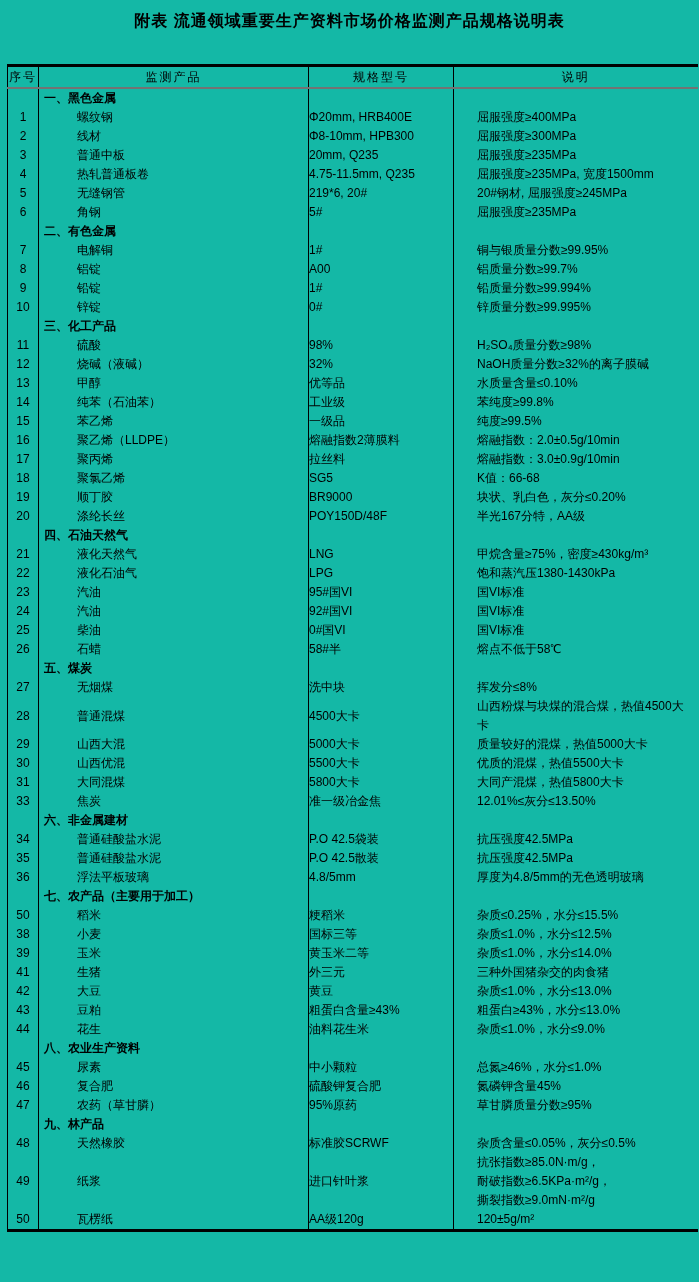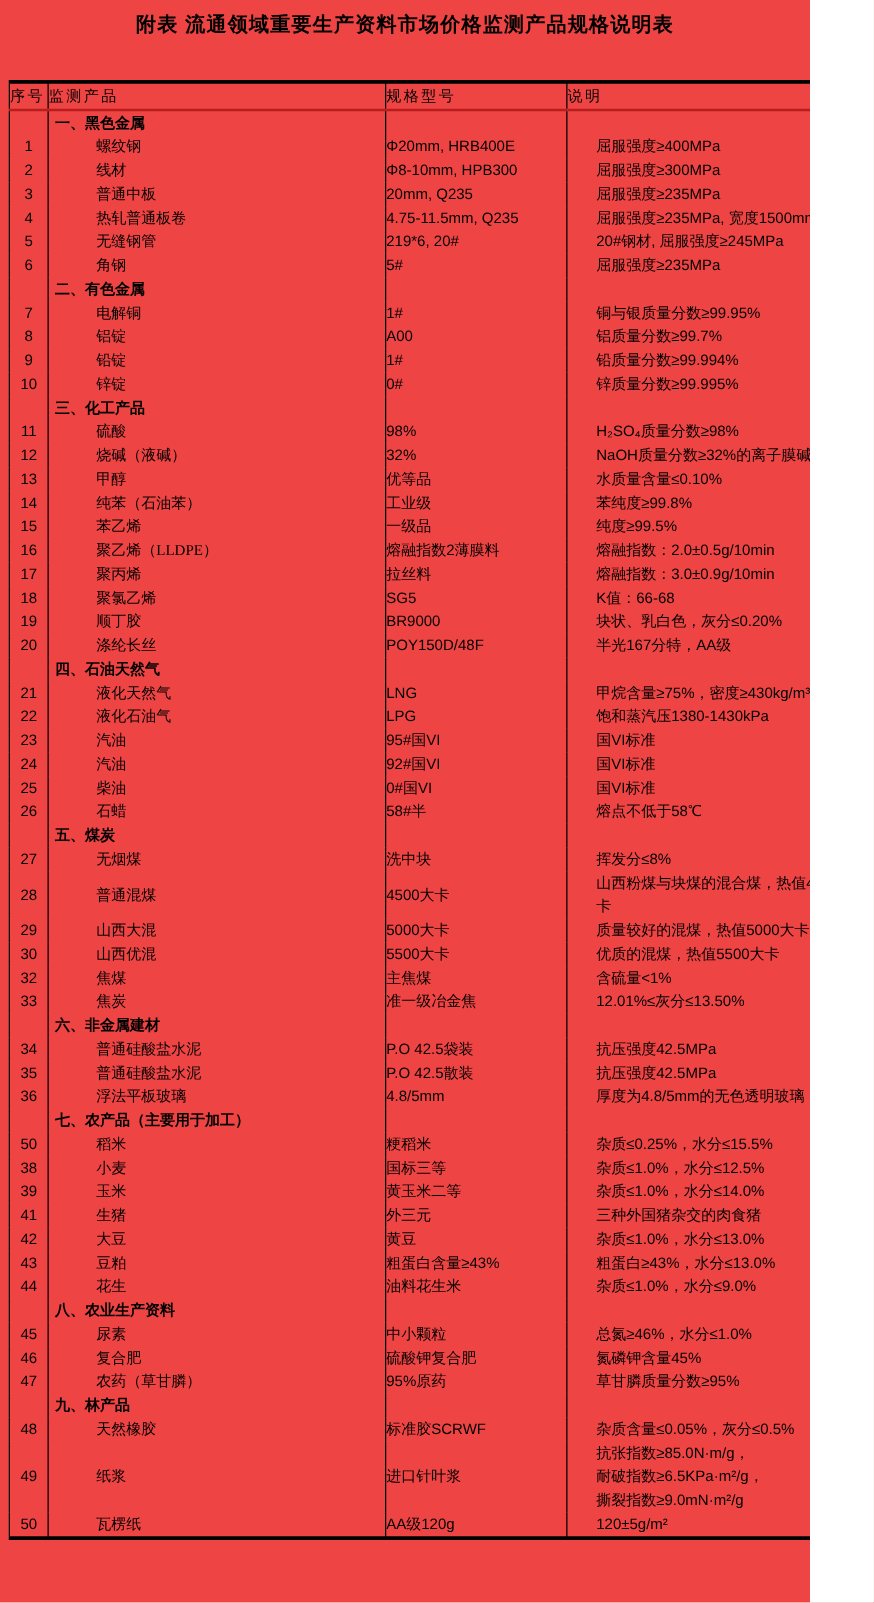--- a/index.html
+++ b/index.html
@@ -4,23 +4,23 @@
 <style>
   html, body {
     margin: 0;
     padding: 0;
     background: #ffffff;
     color: #000000;
     font-family: "Liberation Sans", sans-serif;
   }
   .page {
     position: relative;
-    width: 648px;
+    width: 699px;
     height: 1282px;
-    background: #ef4444;
+    background: #14b8a6;
     overflow: hidden;
   }
   .doc-title {
     padding-top: 10px;
     text-align: center;
     font-size: 16px;
     font-weight: bold;
     letter-spacing: 1px;
     line-height: 22px;
   }
@@ -42,35 +42,34 @@
     font-size: 12px;
     font-weight: normal;
     overflow: hidden;
   }
   table.spec-table th:last-child,
   table.spec-table td:last-child {
     border-right: none;
   }
   thead th {
     height: 20px;
-    border-bottom: 2px solid #b91c1c;
-    text-align: left;
+    border-bottom: 2px solid #737373;
+    text-align: center;
     font-size: 12.5px;
     letter-spacing: 2px;
   }
   td.c-no {
     text-align: center;
     line-height: 19px;
   }
   td.c-prod .prod-name {
     display: block;
     padding-left: 38px;
     line-height: 19px;
     white-space: nowrap;
-    font-family: Liberation Serif, serif;
   }
   td.c-prod .section-label {
     display: block;
     padding-left: 5px;
     font-weight: bold;
     line-height: 19px;
     white-space: nowrap;
   }
   td.c-spec {
     padding-left: 4px;
@@ -445,27 +444,27 @@
           <td class="c-no">30</td>
           <td class="c-prod">
             <span class="prod-name">山西优混</span>
           </td>
           <td class="c-spec">5500大卡</td>
           <td class="c-desc">
             <div class="desc-line">优质的混煤，热值5500大卡</div>
           </td>
         </tr>
         <tr class="item-row">
-          <td class="c-no">32</td>
-          <td class="c-prod">
-            <span class="prod-name">焦煤</span>
-          </td>
-          <td class="c-spec">主焦煤</td>
-          <td class="c-desc">
-            <div class="desc-line">含硫量&lt;1%</div>
+          <td class="c-no">31</td>
+          <td class="c-prod">
+            <span class="prod-name">大同混煤</span>
+          </td>
+          <td class="c-spec">5800大卡</td>
+          <td class="c-desc">
+            <div class="desc-line">大同产混煤，热值5800大卡</div>
           </td>
         </tr>
         <tr class="item-row">
           <td class="c-no">33</td>
           <td class="c-prod">
             <span class="prod-name">焦炭</span>
           </td>
           <td class="c-spec">准一级冶金焦</td>
           <td class="c-desc">
             <div class="desc-line">12.01%≤灰分≤13.50%</div>

